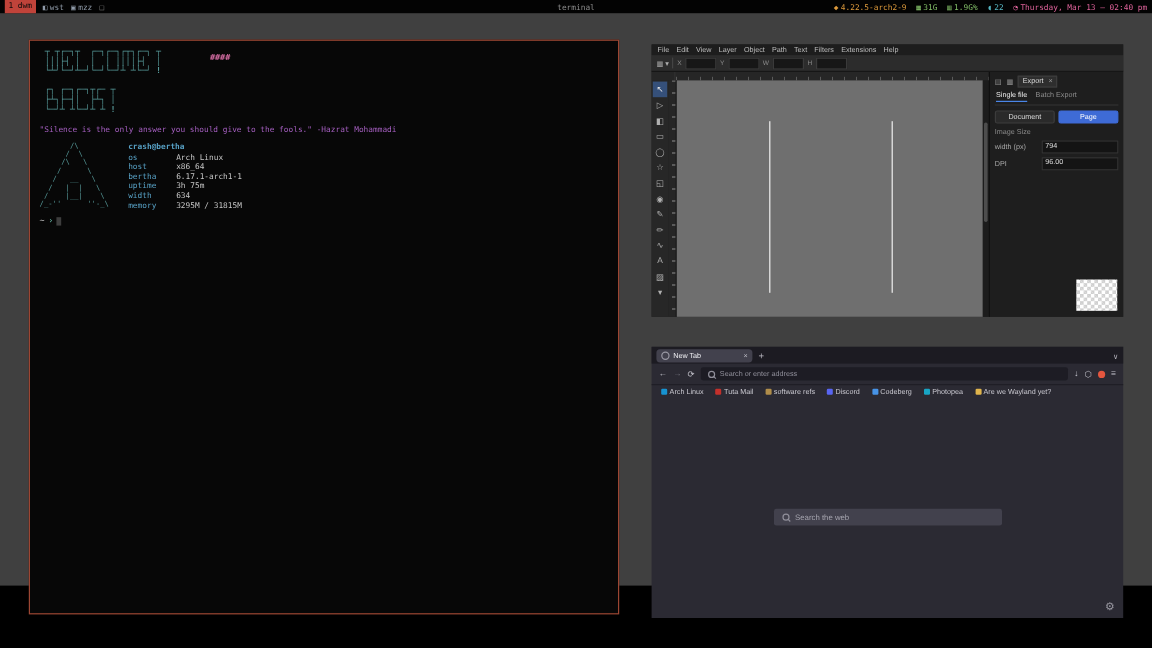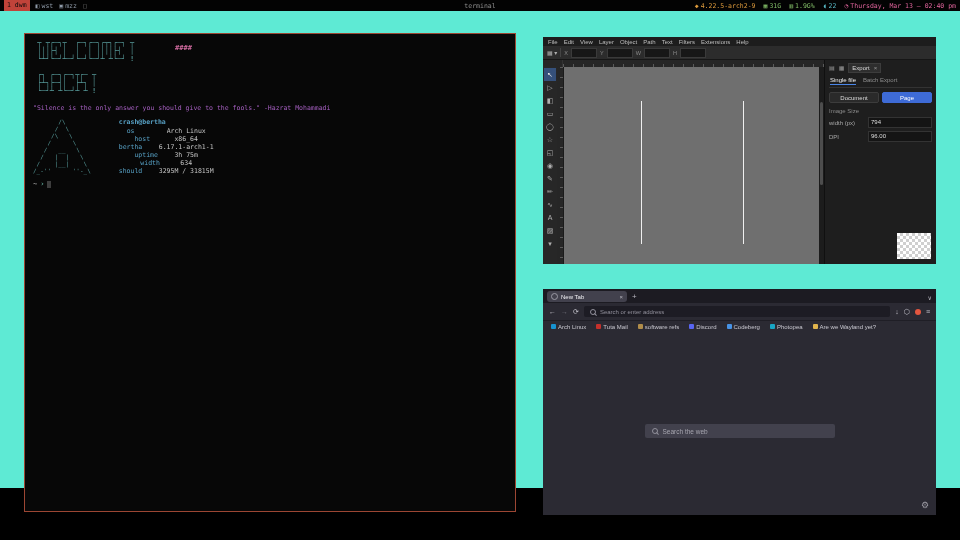--- a/index.html
+++ b/index.html
@@ -1,41 +1,41 @@
 <!DOCTYPE html>
 <html><head>
 <meta charset="utf-8">
 <style>
   html,body{margin:0;padding:0;background:#000;}
   body{width:960px;height:540px;overflow:hidden;font-family:"Liberation Sans",sans-serif;}
-  .stage{position:relative;width:960px;height:488px;background:#5eead4;}
+  .stage{position:relative;width:960px;height:488px;background:#404040;}
 
   
   .statusbar{position:absolute;left:0;top:0;width:960px;height:11px;background:#030303;
     display:flex;align-items:center;gap:6px;padding:0 4px;box-sizing:border-box;
     font:6.5px "DejaVu Sans Mono",monospace;color:#9a9a9a;}
   .sb-tag{background:#c0433a;color:#0a0a0a;padding:0 3px;height:11px;line-height:11px;}
   .sb-item{display:flex;align-items:center;gap:2px;color:#8f9aa8;}
   .sb-sq{color:#777;}
   .sb-title{position:absolute;left:50%;transform:translateX(-50%);color:#8f8f8f;}
   .sb-right{margin-left:auto;display:flex;gap:8px;align-items:center;}
   .seg{display:flex;align-items:center;gap:2px;}
 
   
   .term{position:absolute;left:24px;top:33px;width:492px;height:479px;background:#070707;
     border:1px solid #9c4633;box-sizing:border-box;}
   .banner{position:absolute;left:8px;top:5px;margin:0;white-space:pre;
     font:bold 7px/8px "DejaVu Sans Mono",monospace;color:#579a9a;}
   .accent{position:absolute;left:150px;top:10px;font:bold 7px/8px "DejaVu Sans Mono",monospace;color:#cf6a9e;}
   .quote{position:absolute;left:8px;top:70px;font:6.5px/8px "DejaVu Sans Mono",monospace;color:#a55fc0;}
-  .fetch{position:absolute;left:8px;top:84px;display:flex;gap:28px;}
+  .fetch{position:absolute;left:8px;top:84px;display:flex;gap:16px;}
   .logo{margin:0;white-space:pre;font:6px/7px "DejaVu Sans Mono",monospace;color:#579a9a;}
   .finfo{font:6.5px/8px "DejaVu Sans Mono",monospace;color:#c6c6c6;}
   .fuser{color:#57a0c4;font-weight:bold;margin-bottom:1px;}
-  .frow{display:flex;justify-content:center;}
+  .frow{display:flex;}
   .flabel{width:40px;color:#57a0c4;}
   .prompt{position:absolute;left:8px;top:146px;font:7px "DejaVu Sans Mono",monospace;color:#b8b8b8;
     display:flex;align-items:center;gap:3px;}
   .parrow{color:#6fc2b0;}
   .cursor{display:inline-block;width:4px;height:7px;background:#3d3d3d;}
 
   
   .ink{position:absolute;left:543px;top:37px;width:393px;height:227px;background:#222;
     font-size:6px;color:#c2c2c2;display:flex;flex-direction:column;box-sizing:border-box;}
   .ink-menu{height:9px;background:#1d1d1d;display:flex;align-items:center;padding:0 2px;flex:none;}
@@ -196,21 +196,21 @@
         </div>
         <div class="frow">
           <span class="flabel">uptime</span>
           <span>3h 75m</span>
         </div>
         <div class="frow">
           <span class="flabel">width</span>
           <span>634</span>
         </div>
         <div class="frow">
-          <span class="flabel">should</span>
+          <span class="flabel">memory</span>
           <span>3295M / 31815M</span>
         </div>
       </div>
     </div>
     <div class="prompt">
       <span>~</span>
       <span class="parrow">›</span>
       <span class="cursor"></span>
     </div>
   </div>

